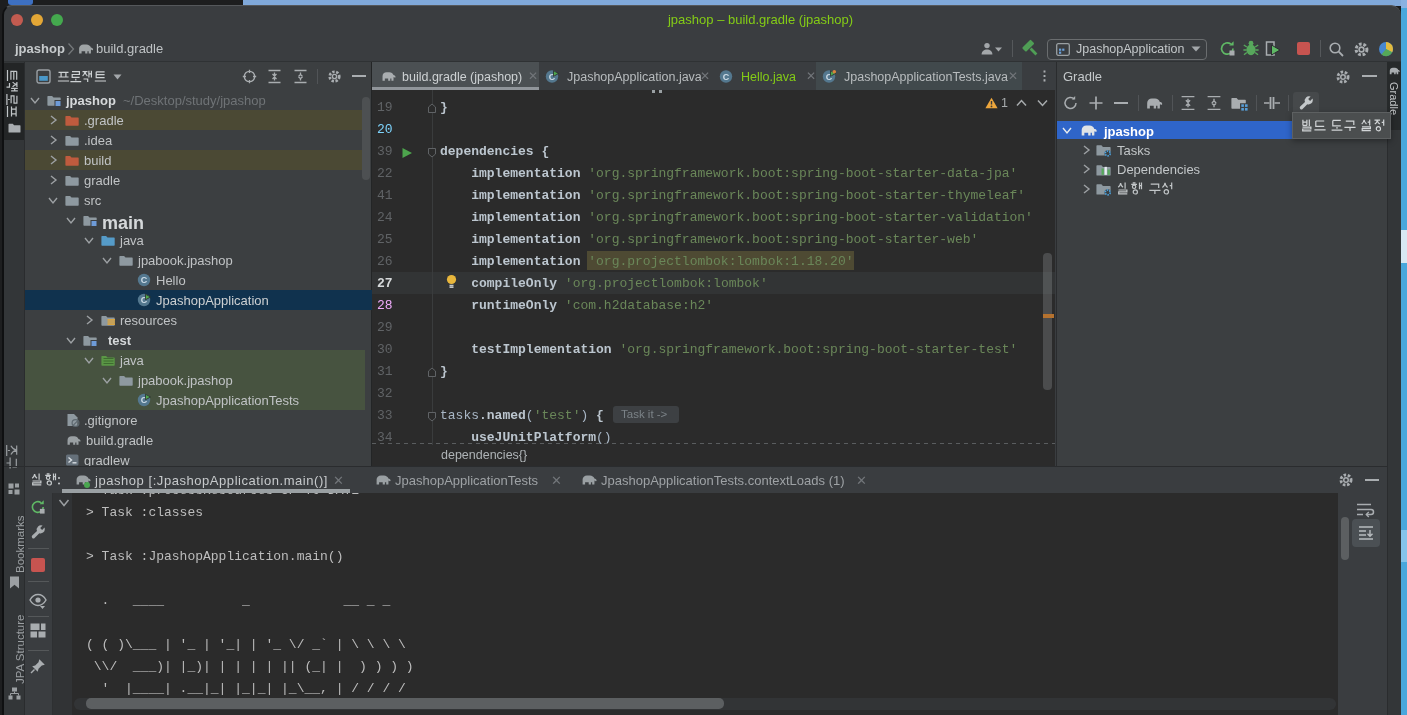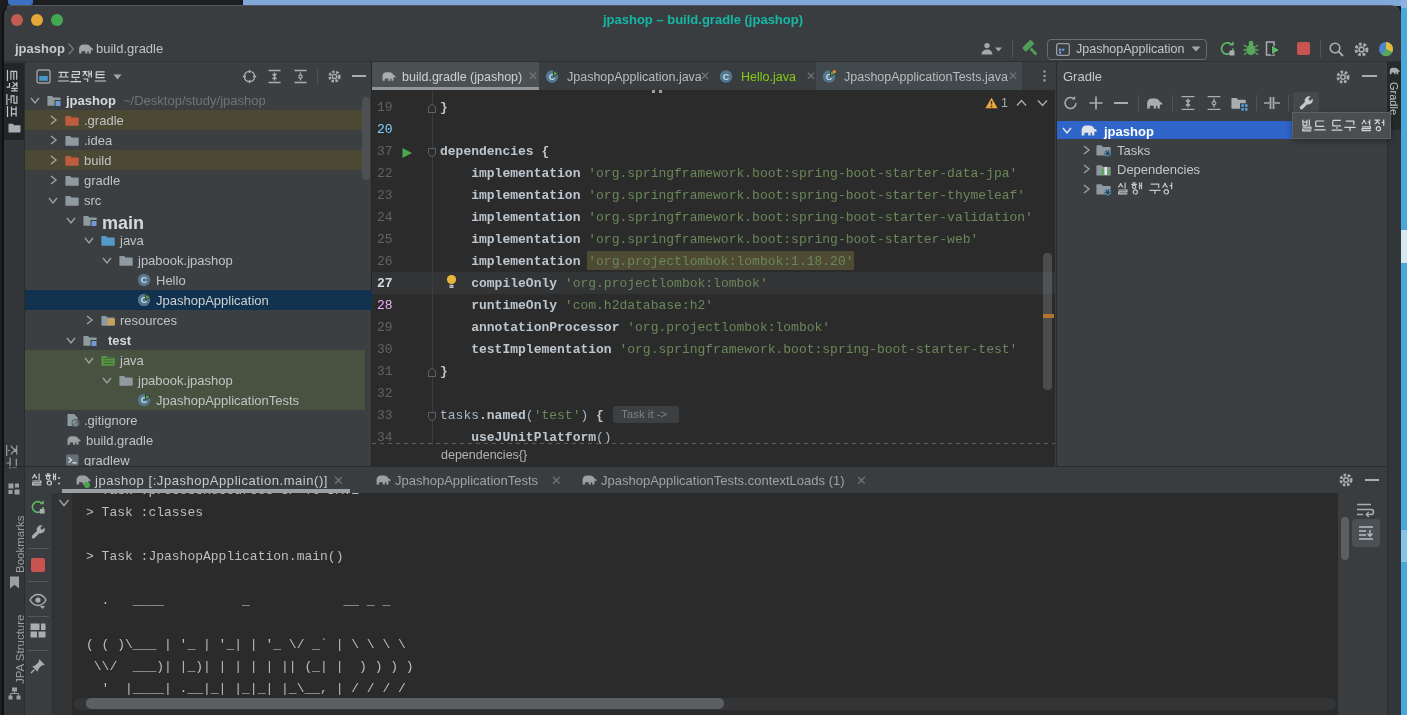--- a/index.html
+++ b/index.html
@@ -78,21 +78,21 @@
 <div class="a" style="left:1401px;top:0;width:6px;height:715px;background:#49a7dc"></div>
 <div class="a" style="left:1401px;top:0;width:6px;height:8px;background:#8ab1e1"></div>
 <div class="a" style="left:1401px;top:230px;width:6px;height:33px;background:#d8e8f2"></div>
 <div class="a" style="left:1401px;top:530px;width:6px;height:32px;background:#85c4ea"></div>
 
 <div class="a" style="left:2px;top:5px;width:1399px;height:710px;background:#3a3d40;border-radius:10px 10px 0 0;border-left:2px solid #0f1011;border-top:1px solid #55585b"></div>
 
 <div class="a" style="left:11px;top:14px;width:12px;height:12px;border-radius:6px;background:#c25b50"></div>
 <div class="a" style="left:31px;top:14px;width:12px;height:12px;border-radius:6px;background:#e3a736"></div>
 <div class="a" style="left:51px;top:14px;width:12px;height:12px;border-radius:6px;background:#44a94e"></div>
-<div class="tx" style="left:553px;top:12px;width:300px;text-align:center;font-size:13px;font-weight:bold;color:#14b8a6">jpashop – build.gradle (jpashop)</div>
+<div class="tx" style="left:553px;top:12px;width:300px;text-align:right;font-size:13px;font-weight:normal;color:#84cc16">jpashop – build.gradle (jpashop)</div>
 
 <div class="tx" style="left:15px;top:41px;font-size:13px;font-weight:bold;color:#c6cacc">jpashop</div>
 <svg class="a" width="10" height="14" style="left:66px;top:42px" viewBox="0 0 10 14">
     <path d="M2.5 1.5 L7.5 7 L2.5 12.5" stroke="#74787a" stroke-width="1.3" fill="none"></path>
   </svg>
 <svg class="a" width="16" height="14" style="left:77px;top:42px" viewBox="0 0 16 14" fill="#9fa4a6">
     <use href="#ele"></use>
   </svg>
 <div class="tx" style="left:96px;top:41px;font-size:13px;color:#bec2c4">build.gradle</div>
 
@@ -412,23 +412,23 @@
     <circle cx="12.3" cy="2.3" r="1.8" fill="#d9843c"></circle>
   </svg>
 <div class="tx" style="left:844px;top:70px;font-size:12.5px;color:#b8bcbe">JpashopApplicationTests.java</div>
 <div class="tx" style="left:1008px;top:69px;font-size:12px;color:#72767a">✕</div>
 <div class="tx" style="left:1038px;top:68px;font-size:13px;font-weight:bold;color:#a9adb0">⋮</div>
 <div class="a" style="left:372px;top:90px;width:683px;height:355px;overflow:hidden;background:#2b2b2b">
 <div class="a" style="left:0;top:182px;width:683px;height:22px;background:#323435"></div>
 <div class="a" style="left:60px;top:0;width:1px;height:355px;background:#3a3c3d"></div>
 <div class="tx mono" style="left:5px;top:10px;color:#606366;font-weight:normal">19</div>
 <div class="tx mono" style="left:5px;top:32px;color:#7dd3fc;font-weight:normal">20</div>
-<div class="tx mono" style="left:5px;top:54px;color:#606366;font-weight:normal">37</div>
+<div class="tx mono" style="left:5px;top:54px;color:#606366;font-weight:normal">39</div>
 <div class="tx mono" style="left:5px;top:76px;color:#606366;font-weight:normal">22</div>
-<div class="tx mono" style="left:5px;top:98px;color:#606366;font-weight:normal">23</div>
+<div class="tx mono" style="left:5px;top:98px;color:#606366;font-weight:normal">41</div>
 <div class="tx mono" style="left:5px;top:120px;color:#606366;font-weight:normal">24</div>
 <div class="tx mono" style="left:5px;top:142px;color:#606366;font-weight:normal">25</div>
 <div class="tx mono" style="left:5px;top:164px;color:#606366;font-weight:normal">26</div>
 <div class="tx mono" style="left:5px;top:186px;color:#d6d9da;font-weight:bold">27</div>
 <div class="tx mono" style="left:5px;top:208px;color:#f0abfc;font-weight:normal">28</div>
 <div class="tx mono" style="left:5px;top:230px;color:#606366;font-weight:normal">29</div>
 <div class="tx mono" style="left:5px;top:252px;color:#606366;font-weight:normal">30</div>
 <div class="tx mono" style="left:5px;top:274px;color:#606366;font-weight:normal">31</div>
 <div class="tx mono" style="left:5px;top:296px;color:#606366;font-weight:normal">32</div>
 <div class="tx mono" style="left:5px;top:318px;color:#606366;font-weight:normal">33</div>
@@ -451,21 +451,20 @@
 <div class="tx mono" style="left:68px;top:10px;color:#a9b7c6"><span style="color:#bcc6cf;font-weight:bold">}</span></div>
 <div class="tx mono" style="left:68px;top:54px;color:#a9b7c6"><span style="color:#bcc6cf;font-weight:bold">dependencies</span> <span style="color:#bcc6cf;font-weight:bold">{</span></div>
 <div class="tx mono" style="left:68px;top:76px;color:#a9b7c6">    <span style="color:#bcc6cf;font-weight:bold">implementation</span> <span style="color:#6a8759">'org.springframework.boot:spring-boot-starter-data-jpa'</span></div>
 <div class="tx mono" style="left:68px;top:98px;color:#a9b7c6">    <span style="color:#bcc6cf;font-weight:bold">implementation</span> <span style="color:#6a8759">'org.springframework.boot:spring-boot-starter-thymeleaf'</span></div>
 <div class="tx mono" style="left:68px;top:120px;color:#a9b7c6">    <span style="color:#bcc6cf;font-weight:bold">implementation</span> <span style="color:#6a8759">'org.springframework.boot:spring-boot-starter-validation'</span></div>
 <div class="tx mono" style="left:68px;top:142px;color:#a9b7c6">    <span style="color:#bcc6cf;font-weight:bold">implementation</span> <span style="color:#6a8759">'org.springframework.boot:spring-boot-starter-web'</span></div>
 <div class="a dots" style="left:215px;top:161px;width:267px;height:19px;background:#4e4a33"></div>
 <div class="tx mono" style="left:68px;top:164px;color:#a9b7c6">    <span style="color:#bcc6cf;font-weight:bold">implementation</span> <span style="color:#6a8759">'org.projectlombok:lombok:1.18.20'</span></div>
 <div class="tx mono" style="left:68px;top:186px;color:#a9b7c6">    <span style="color:#bcc6cf;font-weight:bold">compileOnly</span> <span style="color:#6a8759">'org.projectlombok:lombok'</span></div>
 <div class="tx mono" style="left:68px;top:208px;color:#a9b7c6">    <span style="color:#bcc6cf;font-weight:bold">runtimeOnly</span> <span style="color:#6a8759">'com.h2database:h2'</span></div>
-<div class="tx mono" style="left:68px;top:230px;color:#a9b7c6">    <span style="color:#bcc6cf;font-weight:bold">annotationProcessor</span> <span style="color:#6a8759">'org.projectlombok:lombok'</span></div>
 <div class="tx mono" style="left:68px;top:252px;color:#a9b7c6">    <span style="color:#bcc6cf;font-weight:bold">testImplementation</span> <span style="color:#6a8759">'org.springframework.boot:spring-boot-starter-test'</span></div>
 <div class="tx mono" style="left:68px;top:274px;color:#a9b7c6"><span style="color:#bcc6cf;font-weight:bold">}</span></div>
 <div class="tx mono" style="left:68px;top:318px;color:#a9b7c6">tasks<span style="color:#bcc6cf;font-weight:bold">.named</span>(<span style="color:#6a8759">'test'</span>) <span style="color:#bcc6cf;font-weight:bold">{</span></div>
 <div class="tx mono" style="left:68px;top:340px;color:#a9b7c6">    <span style="color:#bcc6cf;font-weight:bold">useJUnitPlatform</span>()</div>
 <div class="a" style="left:241px;top:316px;width:66px;height:17px;background:#3d4043;border-radius:3px"></div>
 <div class="tx" style="left:249px;top:318px;font-size:11.5px;color:#7b8287">Task it -&gt;</div>
 <svg class="a" width="13" height="15" style="left:73px;top:184px" viewBox="0 0 13 15">
       <circle cx="6.5" cy="5.5" r="4.6" fill="#e8b63c"></circle>
       <path d="M4.5 11.5 h4 M4.5 13.3 h4" stroke="#c0c3c5" stroke-width="1.4"></path>
     </svg>

